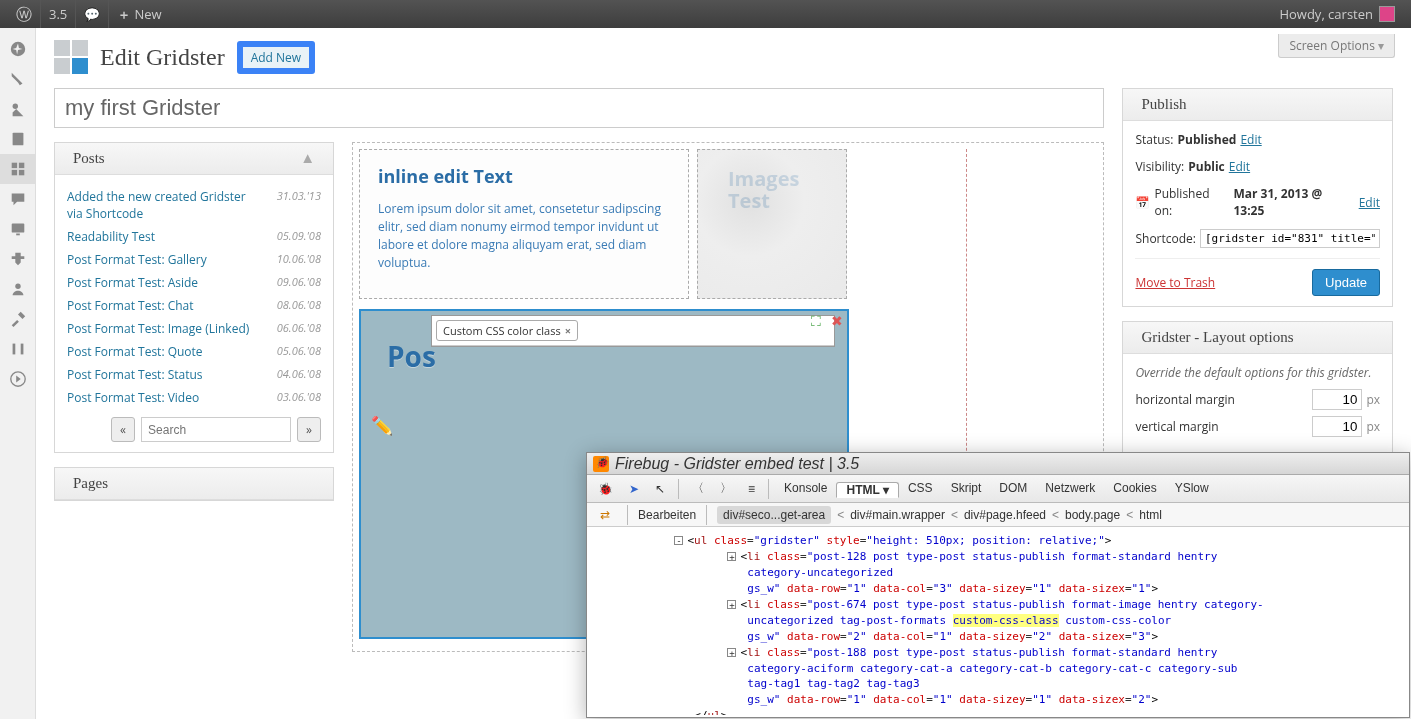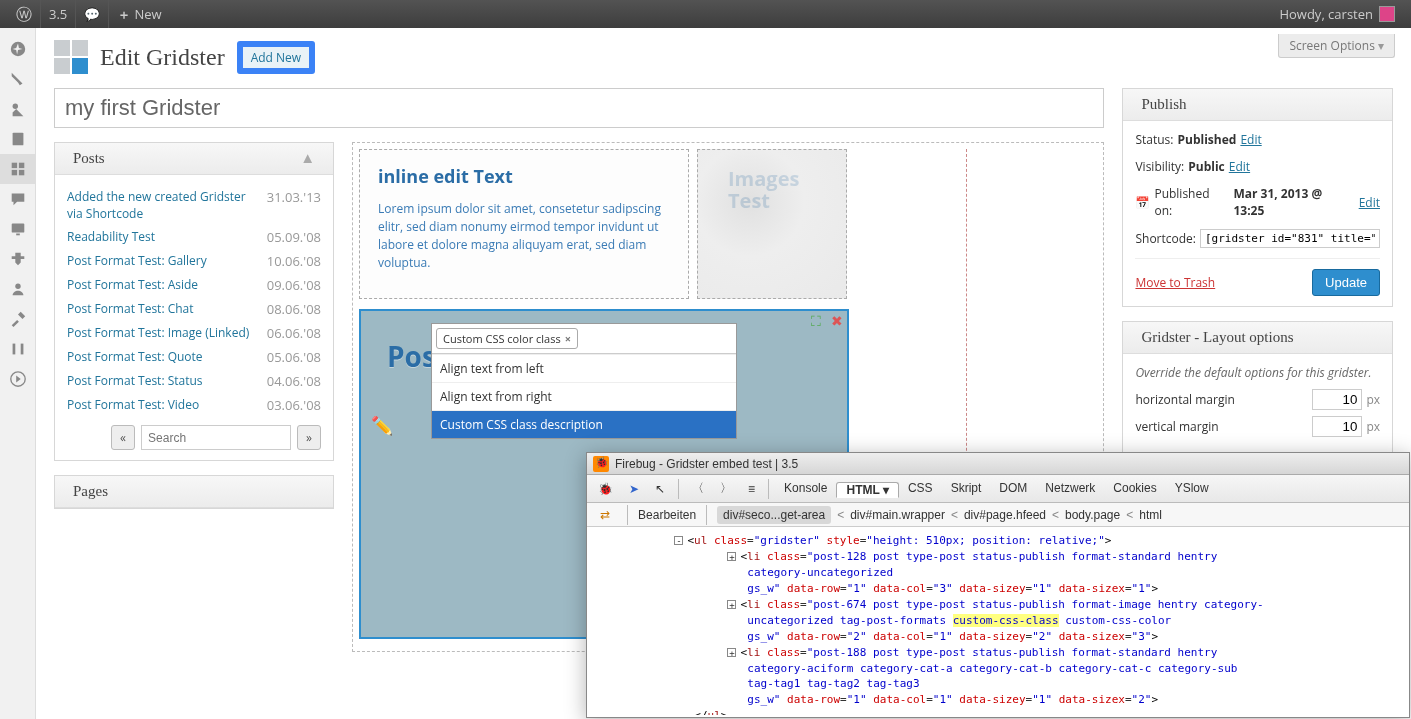--- a/index.html
+++ b/index.html
@@ -44,21 +44,21 @@
 
 
 .postbox { border: 1px solid #d7d7d7; margin-bottom: 14px; background: #fff; }
 .postbox h3 { font-family: Georgia, serif; font-weight: normal; font-size: 15px; padding: 7px 18px; background: linear-gradient(#f7f7f7, #ececec); border-bottom: 1px solid #ddd; color: #444; display:flex; justify-content:space-between; align-items:center;}
 .postbox .inside { padding: 10px 12px; font-size: 12px; }
 .toggle-ind { color:#aaa; }
 
 
 .post-list .row { display: flex; justify-content: space-between; align-items: flex-start; padding: 3px 0; }
 .post-list .row a { color: #21759b; text-decoration: none; max-width: 190px; display: inline-block; }
-.post-list .row .date { color: #999; font-size: 13px; }
+.post-list .row .date { color: #999; font-style: italic; font-size: 11px; }
 .post-search { display: flex; gap: 6px; margin-top: 8px; justify-content: flex-end; }
 .post-search input { border: 1px solid #ccc; padding: 4px 6px; font-size: 12px; width: 150px; color: #888; }
 .nav-btn { border:1px solid #bbb; background:#eee; padding: 3px 8px; border-radius:3px; cursor:pointer; color:#555;}
 
 
 .gridster-canvas { border: 1px dashed #bbb; padding: 6px; background: #fff; position: relative; height: 510px; }
 .gw { position: absolute; border: 1px dashed #aaa; background: #fdfdfd; }
 .gw.b1 { left: 6px; top: 6px; width: 330px; height: 150px; padding: 14px 18px; }
 .gw.b2 { left: 344px; top: 6px; width: 150px; height: 150px; background: #eee; overflow:hidden; position:absolute; }
 .gw.b3 { left: 6px; top: 166px; width: 490px; height: 330px; background: #9db9c4; border: 2px solid #2e8ece; overflow:hidden; }
@@ -66,21 +66,21 @@
 .inline-body { color: #3a7bb5; font-size: 12px; line-height: 1.5; }
 .img-title { color: #2b6da6; font-size: 20px; font-weight: bold; padding: 18px 10px 0 30px; line-height:1.1;}
 .b3-title { color:#2b6da6; font-size:28px; font-weight:bold; padding:26px 0 0 26px; text-shadow: 0 1px 0 rgba(255,255,255,0.4);}
 .pencil { position:absolute; left:10px; bottom: 200px; font-size:18px;}
 .gw.b2::before { content:""; position:absolute; inset:0; background: radial-gradient(circle at 35% 35%, #ddd 0, #eee 40%, #e8e8e8 100%); opacity:0.8;}
 
 
 .drop-col { position:absolute; right:136px; top:6px; width:1px; height:496px; border-right:1px dashed #c88; }
 
 
-.tag-box { position: absolute; left: 70px; top: 12px; width: 306px; background: #fff; border: 1px solid #999; z-index: 20; }
+.tag-box { position: absolute; left: 70px; top: 4px; width: 404px; background: #fff; border: 1px solid #999; z-index: 20; }
 .tag-selected-row { padding: 4px; border-bottom: 1px solid #ccc; display:flex; align-items:center; gap:4px; }
 .tag-chip { background: #fff; border: 1px solid #aaa; border-radius: 3px; font-size: 11px; padding: 2px 6px; display: inline-flex; align-items: center; gap: 4px; }
 .tag-chip .x { color:#777; font-weight:bold; cursor:pointer; }
 .ac-list { font-size: 12px; }
 .ac-item { padding: 5px 8px; border-top: 1px solid #eee; cursor:pointer;}
 .ac-item.hl { background: #2a71c4; color: #fff; }
 .block-controls { position:absolute; right: -4px; top: -4px; display:flex; gap:4px; padding:4px; z-index:21;}
 .bc { width:16px; height:16px; font-size:14px; cursor:pointer; }
 .bc.full { color:#5a5; }
 .bc.del { color:#d55; }
@@ -95,21 +95,21 @@
 .trash { color:#c33; text-decoration:underline; cursor:pointer;}
 .update-btn { background:#2e8ece; color:#fff; border:1px solid #186a9e; padding:5px 12px; border-radius:3px; font-size:13px; cursor:pointer;}
 
 
 .lo-row { display:flex; justify-content:space-between; align-items:center; margin:6px 0; font-size:12px;}
 .lo-row input { width:50px; text-align:right; border:1px solid #ccc; padding:2px 4px;}
 .lo-unit { color:#888; margin-left:4px;}
 
 
 #firebug { position: absolute; left: 586px; top: 452px; width: 824px; height: 266px; background: #fff; border: 1px solid #888; box-shadow: 0 4px 20px rgba(0,0,0,0.3); z-index: 100; font-family: "Lucida Grande", Arial, sans-serif; }
-#firebug .titlebar { height: 22px; background: linear-gradient(#eee, #d6d6d6); border-bottom: 1px solid #aaa; display:flex; align-items:center; padding:0 6px; gap:6px; font-size:12px; color:#333;}
+#firebug .titlebar { height: 22px; background: linear-gradient(#eee, #d6d6d6); border-bottom: 1px solid #aaa; display:flex; align-items:center; padding:0 6px; gap:6px; font-size:16px; color:#333;font-style:italic;}
 #firebug .fbicon { width:16px; height:16px; background:#f80; border-radius:2px; position:relative; }
 #firebug .fbicon::after { content:"🐞"; font-size:11px; position:absolute; left:2px; top:0;}
 #firebug .toolbar { height: 28px; background: linear-gradient(#f6f6f6, #e8e8e8); border-bottom: 1px solid #bbb; display:flex; align-items:center; padding:0 4px; gap:2px; font-size:12px;}
 #firebug .tb-btn { padding:3px 6px; display:flex; align-items:center; cursor:pointer; border:1px solid transparent; border-radius:3px;}
 #firebug .tb-sep { width:1px; height:20px; background:#bbb; margin:0 4px;}
 #firebug .tab { padding:0 9px; cursor:pointer; color:#333;}
 #firebug .tab.active { background:#fff; border:1px solid #aaa; border-bottom:1px solid #fff; border-radius:3px 3px 0 0; font-weight:bold; position:relative; top:1px;}
 #firebug .crumbbar { height:24px; border-bottom:1px solid #ccc; display:flex; align-items:center; padding:0 6px; gap:6px; font-size:12px; background:#f7f7f7;}
 #firebug .crumb { color:#333; }
 #firebug .crumb.active { background:#d8d8d8; padding:2px 6px; border-radius:3px;}
@@ -310,25 +310,20 @@
               <div class="b3-title">Pos</div>
               <span class="pencil">✏️</span>
 
               <div class="tag-box">
                 <div class="tag-selected-row">
                   <span class="tag-chip">
                       <span>Custom CSS color class</span>
                       <span class="x">×</span>
                     </span>
                 </div>
-                <div class="ac-list">
-                    <div class="ac-item">Align text from left</div>
-                    <div class="ac-item">Align text from right</div>
-                    <div class="ac-item hl">Custom CSS class description</div>
-                  </div>
               </div>
             </div>
           </div>
         </div>
       </div>
     </div>
 
     <div class="right-col">
       <div class="postbox">
         <h3>

